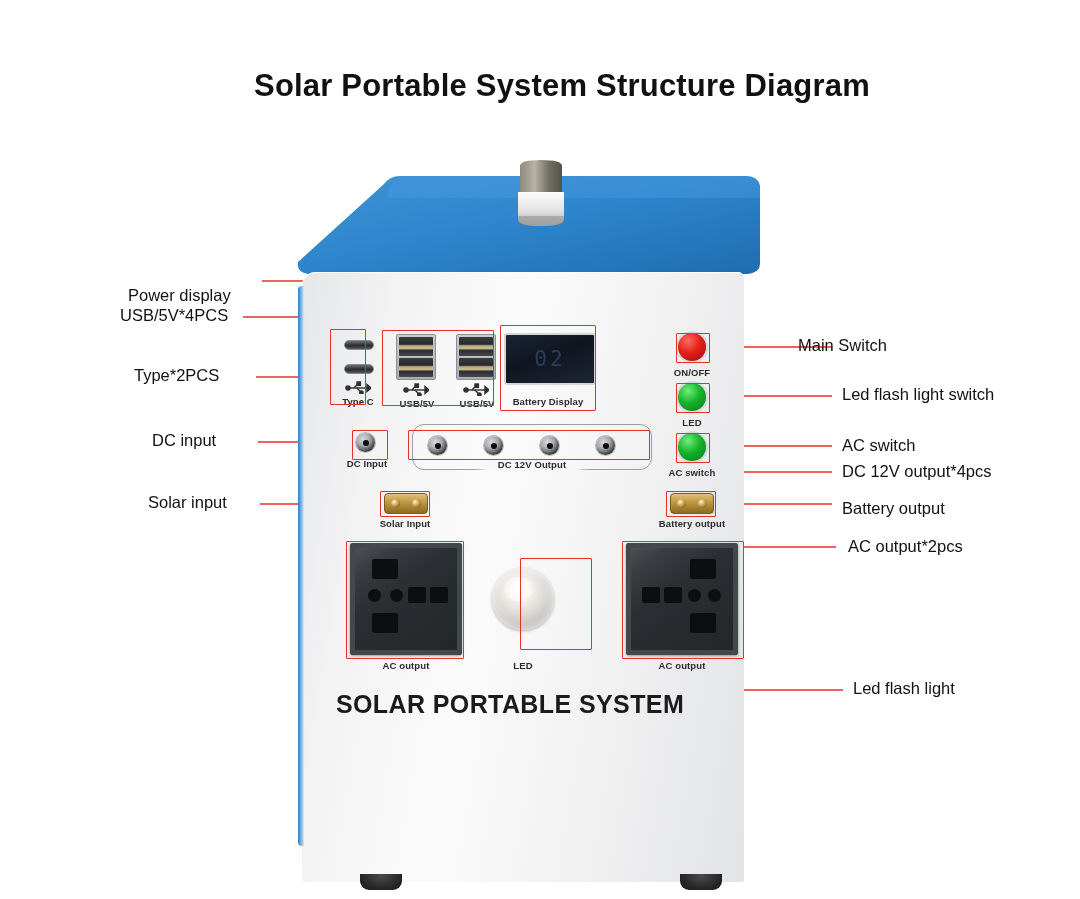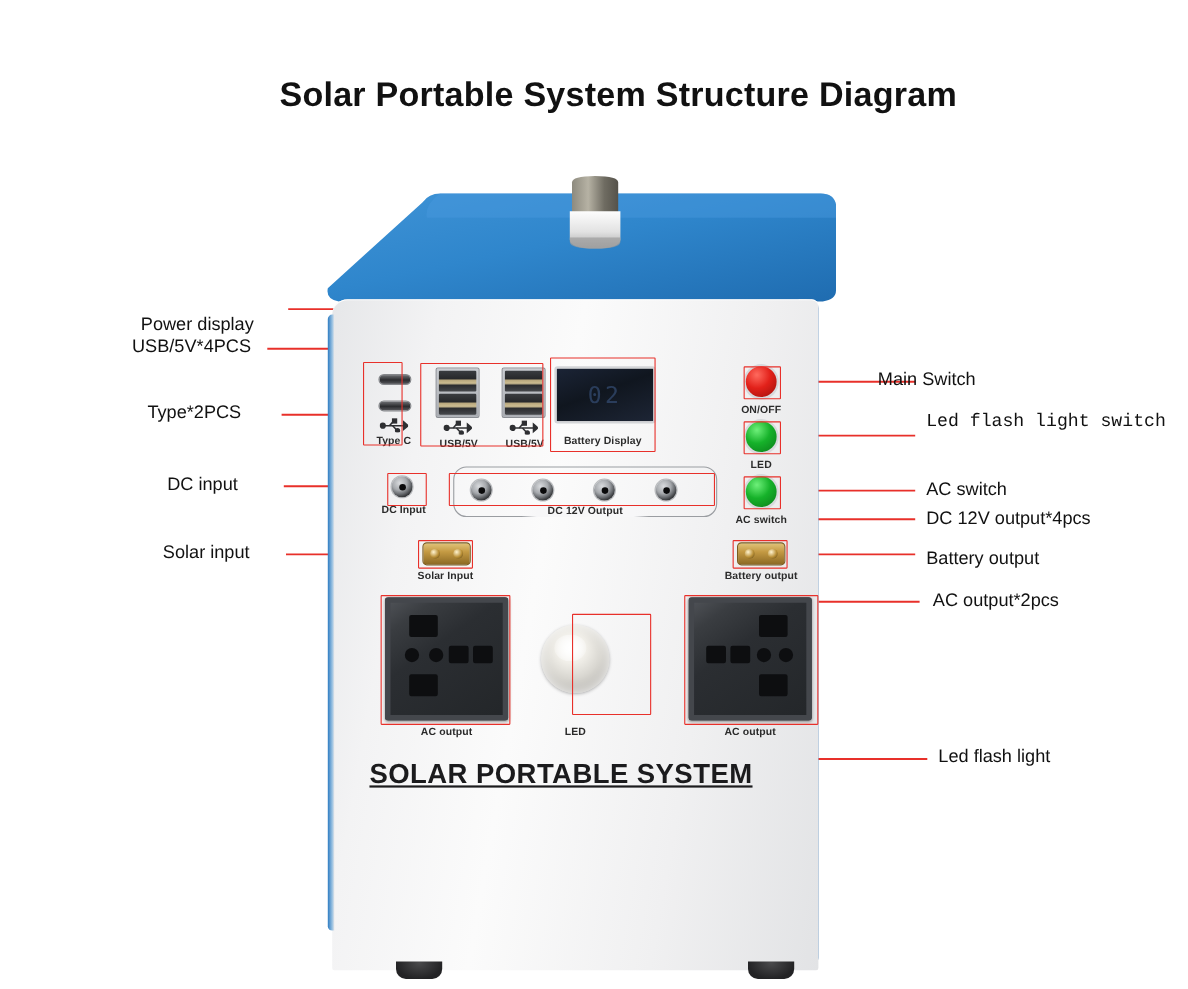--- a/index.html
+++ b/index.html
@@ -145,21 +145,21 @@
     background:radial-gradient(circle at 44% 34%,#ffffff 0%,#f0eee8 26%,#d8d6d0 52%,#bdbbb6 74%,#9c9a96 100%);
     box-shadow:inset 0 0 10px rgba(255,255,255,.9), 0 1px 3px rgba(0,0,0,.3);
   }
   .ledlamp::after{
     content:"";position:absolute;left:20%;top:14%;width:46%;height:40%;border-radius:50%;
     background:radial-gradient(circle,#ffffff 0%,rgba(255,255,255,.45) 60%,rgba(255,255,255,0) 100%);
   }
 
   .brand{
     position:absolute;width:100%;text-align:center;
-    font-size:25px;font-weight:bold;color:#1b1b1d;letter-spacing:.4px;text-decoration:underline;
+    font-size:25px;font-weight:bold;color:#1b1b1d;letter-spacing:.4px;
   }
 
   
   .callout{
     position:absolute;font-size:16.5px;color:#111;white-space:nowrap;
   }
   .cbox{
     position:absolute;border:1.6px solid #e8302a;box-sizing:border-box;
     border-radius:1px;background:transparent;
   }
@@ -381,20 +381,20 @@
   <div class="cbox" style="left:520px;top:558px;width:72px;height:92px;"></div>
   <div class="cbox" style="left:622px;top:541px;width:122px;height:118px;"></div>
 
   <div class="callout" style="left:128px;top:286px;">Power display</div>
   <div class="callout" style="left:120px;top:306px;">USB/5V*4PCS</div>
   <div class="callout" style="left:134px;top:366px;">Type*2PCS</div>
   <div class="callout" style="left:152px;top:431px;">DC  input</div>
   <div class="callout" style="left:148px;top:493px;">Solar input</div>
 
   <div class="callout" style="left:798px;top:336px;">Main Switch</div>
-  <div class="callout" style="left:842px;top:373px;font-family:Liberation Mono, monospace;">Led flash light switch</div>
+  <div class="callout" style="left:842px;top:385px;">Led flash light switch</div>
   <div class="callout" style="left:842px;top:436px;">AC switch</div>
   <div class="callout" style="left:842px;top:462px;">DC 12V output*4pcs</div>
   <div class="callout" style="left:842px;top:499px;">Battery output</div>
   <div class="callout" style="left:848px;top:537px;">AC output*2pcs</div>
   <div class="callout" style="left:853px;top:679px;">Led flash light</div>
 
 </div>
 
 </body></html>

